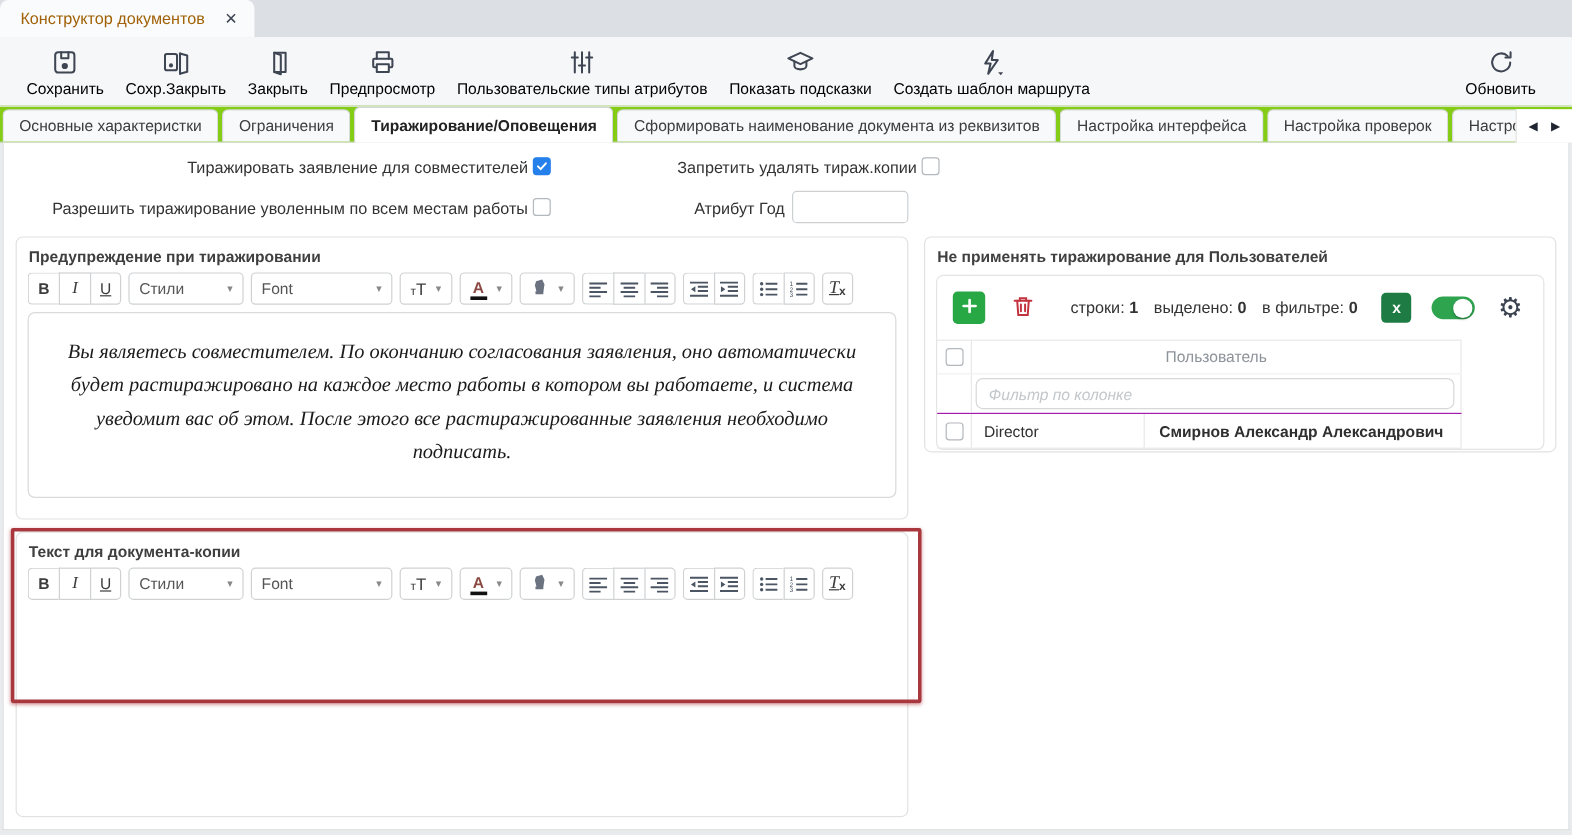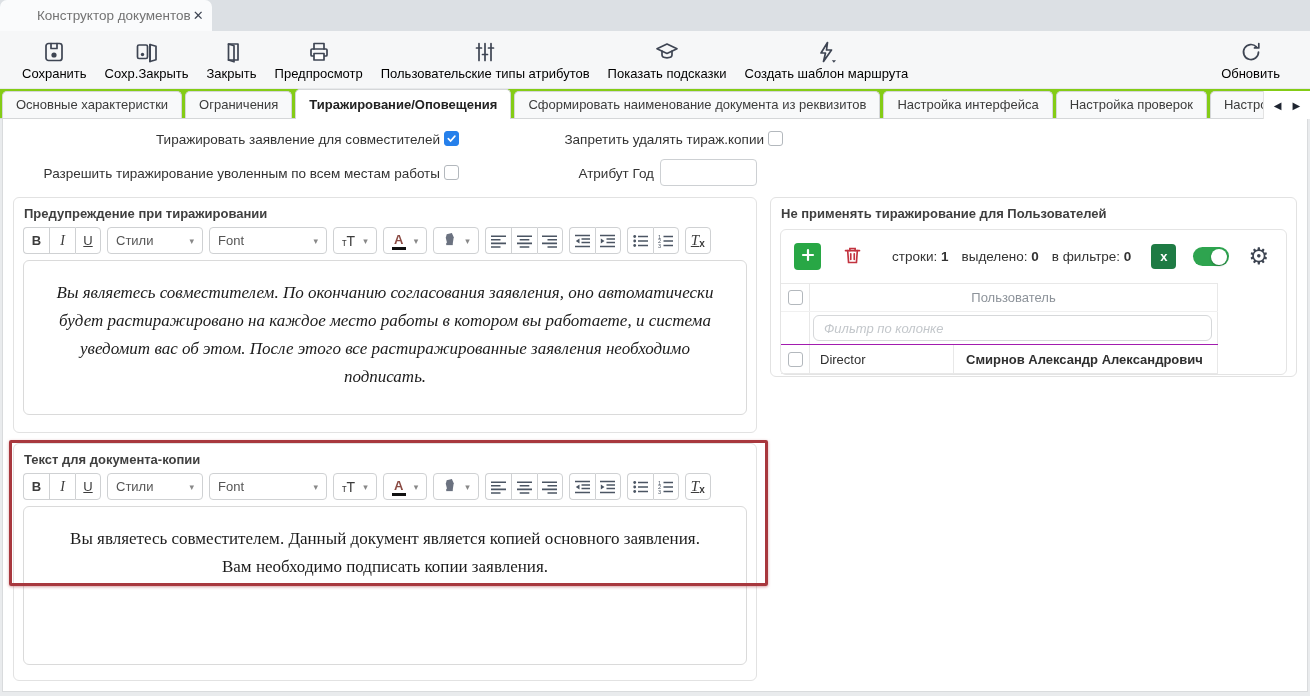--- a/index.html
+++ b/index.html
@@ -2,21 +2,21 @@
 <html><head>
 <meta charset="utf-8">
 <style>
   html,body{margin:0;padding:0;}
   body{width:1310px;height:696px;position:relative;overflow:hidden;background:#e9ebed;
        font-family:"Liberation Sans","DejaVu Sans",sans-serif;font-size:13px;color:#333;}
   
   .tabstrip{position:absolute;left:0;top:0;width:1310px;height:31px;background:#dcе0e4;background:#dce0e4;}
   .browser-tab{position:absolute;left:0;top:0;width:212px;height:31px;background:#fafbfc;
        border-radius:7px 7px 0 0;display:flex;align-items:center;padding:0 12px 0 17px;box-sizing:border-box;}
-  .bt-title{flex:1;font-size:13.5px;color:#737373;white-space:nowrap;margin-left:20px;}
+  .bt-title{flex:1;font-size:13.5px;color:#a16207;white-space:nowrap;}
   .bt-close{color:#3f4654;font-size:13px;font-weight:bold;cursor:pointer;padding:0 2px;}
   
   .toolbar{position:absolute;left:0;top:31px;width:1310px;height:57px;background:#f6f7f8;
        display:flex;align-items:center;padding-left:18px;box-sizing:border-box;gap:10px;}
   .tb-item{display:flex;flex-direction:column;align-items:center;gap:2px;cursor:pointer;padding:2px 4px;}
   .tb-ic{height:25px;display:flex;align-items:flex-end;}
   .tb-lb{color:#000000;font-size:13px;white-space:nowrap;}
   .tb-refresh{margin-left:auto;margin-right:26px;}
   .ic{stroke:#3e4553;stroke-width:1.7;fill:none;stroke-linecap:round;stroke-linejoin:round;}
   
@@ -491,19 +491,15 @@
               <text x="0" y="14.7">3</text>
             </g>
           </svg>
         </div>
     </div>
     <div class="rbtn">
       <span class="b-i b-u" style="font-size:15px;">T</span>
         <span style="font-size:10px;margin-top:5px;font-weight:700;">x</span>
     </div>
   </div>
-  <div class="editor-box ed-serif" style="height:159px;">
-    <div>Вы являетесь совместителем. Данный документ является копией основного заявления.</div>
-    <div>Вам необходимо подписать копии заявления.</div>
-  </div>
 </div>
 
 <div class="red-box"></div>
 
 </body></html>

